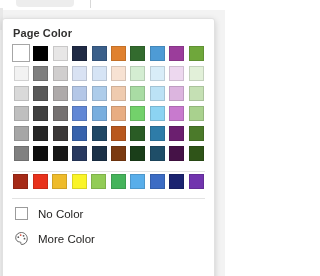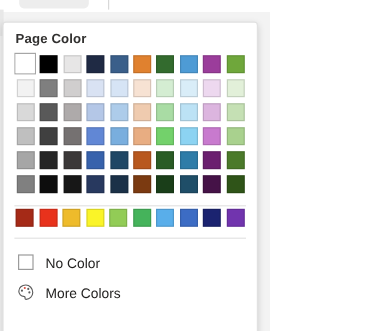--- a/index.html
+++ b/index.html
@@ -115,21 +115,21 @@
     background: #e3e3e3;
     margin: 8px 9px 0 9px;
   }
 
   .rule.top-standard {
     margin-top: 9px;
   }
 
   .menu-item {
     display: flex;
-    align-items: flex-end;
+    align-items: center;
     height: 25px;
     padding-left: 10px;
     cursor: default;
   }
 
   .menu-icon {
     width: 16px;
     height: 16px;
     display: flex;
     align-items: center;
@@ -399,17 +399,17 @@
     <div class="menu-item">
       <span class="menu-icon">
         <svg width="15" height="15" viewBox="0 0 16 16" aria-hidden="true">
           <path d="M8 1.6C4.5 1.6 1.8 4 1.8 7.1c0 2.6 2 4.6 4.3 4.6.8 0 1.3.3 1.3.9 0 .3-.1.5-.1.8 0 .6.4 1 1 1 3 0 5.9-2.6 5.9-6.1 0-3.6-2.8-6.7-6.2-6.7z" fill="none" stroke="#5b5b5b" stroke-width="1"></path>
           <circle cx="4.6" cy="6.6" r="0.95" fill="#5b5b5b"></circle>
           <circle cx="7.1" cy="4.3" r="0.95" fill="#d94c3d"></circle>
           <circle cx="10.2" cy="5.1" r="0.95" fill="#5b5b5b"></circle>
           <circle cx="11.2" cy="8.2" r="0.95" fill="#5b5b5b"></circle>
         </svg>
       </span>
-      <span class="menu-label">More Colors</span>
+      <span class="menu-label">More Color</span>
     </div>
 
   </div>
 </div>
 
 </body></html>

